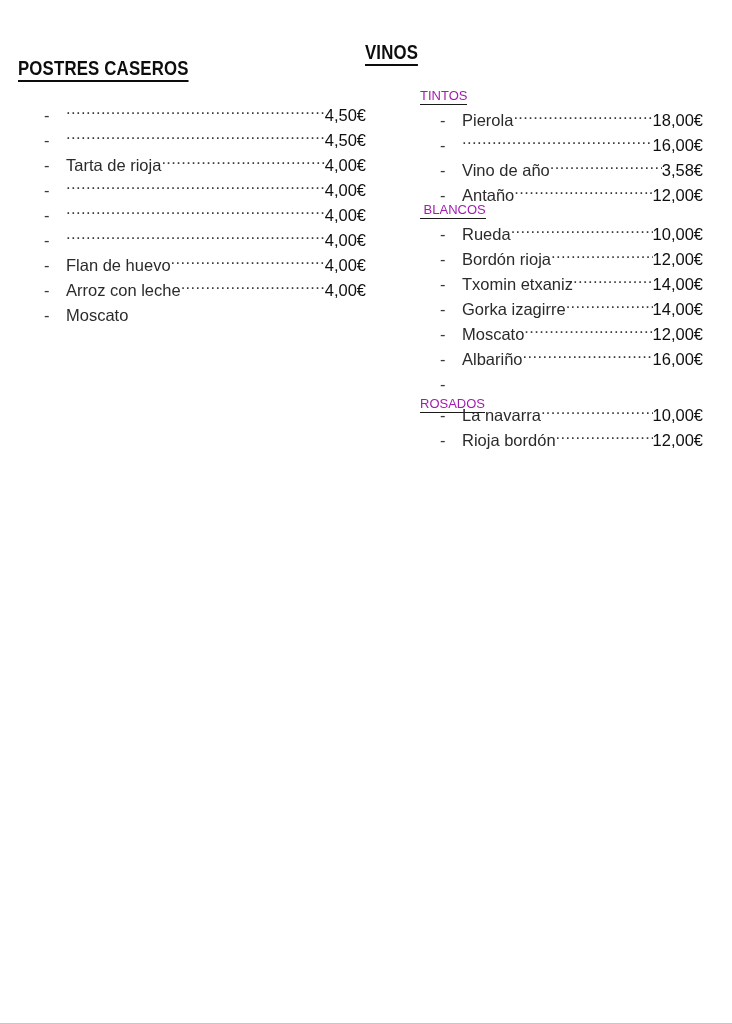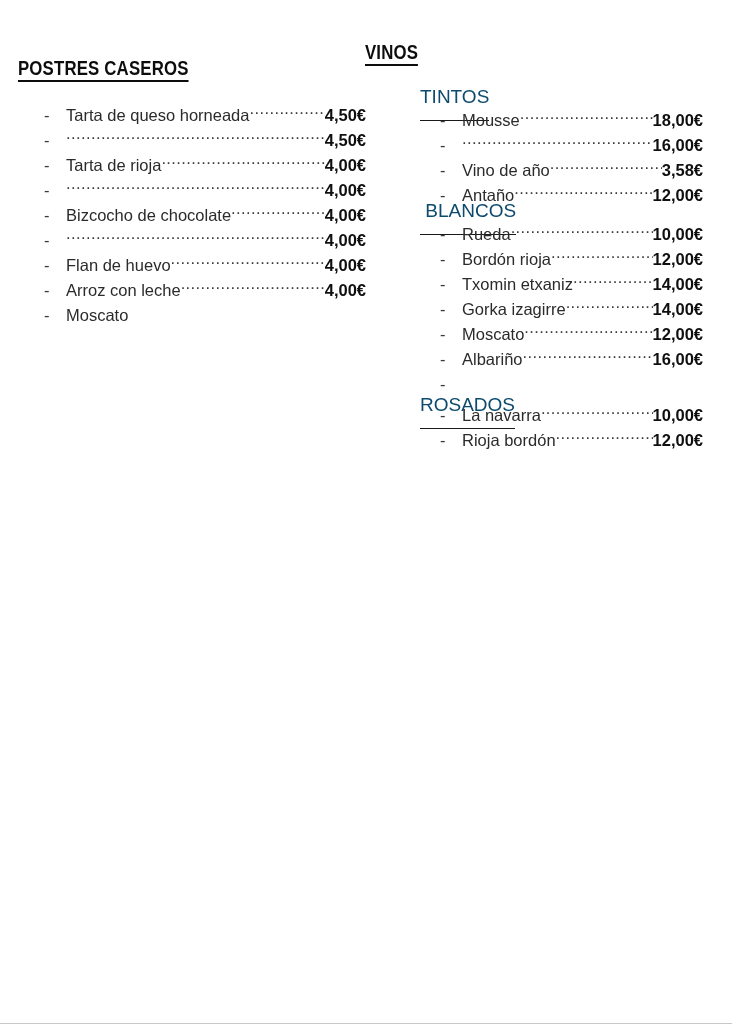--- a/index.html
+++ b/index.html
@@ -47,26 +47,26 @@
     white-space: nowrap;
   }
   .heading-row { position: absolute; left: 0; }
   #heading-postres { top: 41px; margin-top: 16px; }
   #heading-vinos   { top: 41px; }
 
   
   .sub-heading {
     font-family: "Liberation Sans", sans-serif;
     font-weight: normal;
-    font-size: 19px;
-    color: #0c4a6e;
+    font-size: 13px;
+    color: #a21caf;
     display: inline-block;
     border-bottom: 1.6px solid #1a1a1a;
     line-height: 1.15;
-    padding-bottom: 12px;
+    padding-bottom: 0px;
     white-space: pre;
   }
 
   
   .items { list-style: none; margin: 0; padding: 0; }
 
   .item {
     display: flex;
     align-items: baseline;
     font-size: 16.5px;
@@ -93,21 +93,21 @@
     left: 0;
     right: 0;
     bottom: 0;
     font-size: 16.5px;
     letter-spacing: 0.4px;
     color: #3a3a3a;
     white-space: nowrap;
   }
   .price {
     flex: 0 0 auto;
-    font-weight: bold;
+    font-weight: normal;
     color: #0f0f0f;
     font-size: 16.5px;
     padding-left: 0px;
   }
   .item.no-price .leader::before { content: ""; }
   .item.gap-before-price .leader::before { right: 7px; }
 
   
   .col-left .items { position: absolute; top: 103px; left: 26px; width: 322px; }
   .col-left .item  { width: 322px; }
@@ -129,21 +129,20 @@
 
 <div class="page">
 
   <div class="col col-left">
     <div class="heading-row" id="heading-postres">
       <span class="section-heading">POSTRES CASEROS</span>
     </div>
     <ul class="items" id="items-postres">
         <li class="item gap-before-price">
           <span class="dash">-</span>
-          <span class="name">Tarta de queso horneada</span>
           <span class="leader"></span>
           <span class="price">4,50€</span>
         </li>
         <li class="item">
           <span class="dash">-</span>
           <span class="leader"></span>
           <span class="price">4,50€</span>
         </li>
         <li class="item gap-before-price">
           <span class="dash">-</span>
@@ -151,21 +150,20 @@
           <span class="leader"></span>
           <span class="price">4,00€</span>
         </li>
         <li class="item">
           <span class="dash">-</span>
           <span class="leader"></span>
           <span class="price">4,00€</span>
         </li>
         <li class="item">
           <span class="dash">-</span>
-          <span class="name">Bizcocho de chocolate</span>
           <span class="leader"></span>
           <span class="price">4,00€</span>
         </li>
         <li class="item">
           <span class="dash">-</span>
           <span class="leader"></span>
           <span class="price">4,00€</span>
         </li>
         <li class="item">
           <span class="dash">-</span>
@@ -192,21 +190,21 @@
     <div class="heading-row" id="heading-vinos">
       <span class="section-heading">VINOS</span>
     </div>
 
     <div class="group-heading" id="sub-tintos">
       <span class="sub-heading">TINTOS</span>
     </div>
     <ul class="items" id="items-tintos">
         <li class="item">
           <span class="dash">-</span>
-          <span class="name">Mousse</span>
+          <span class="name">Pierola</span>
           <span class="leader"></span>
           <span class="price">18,00€</span>
         </li>
         <li class="item">
           <span class="dash">-</span>
           <span class="leader"></span>
           <span class="price">16,00€</span>
         </li>
         <li class="item">
           <span class="dash">-</span>

